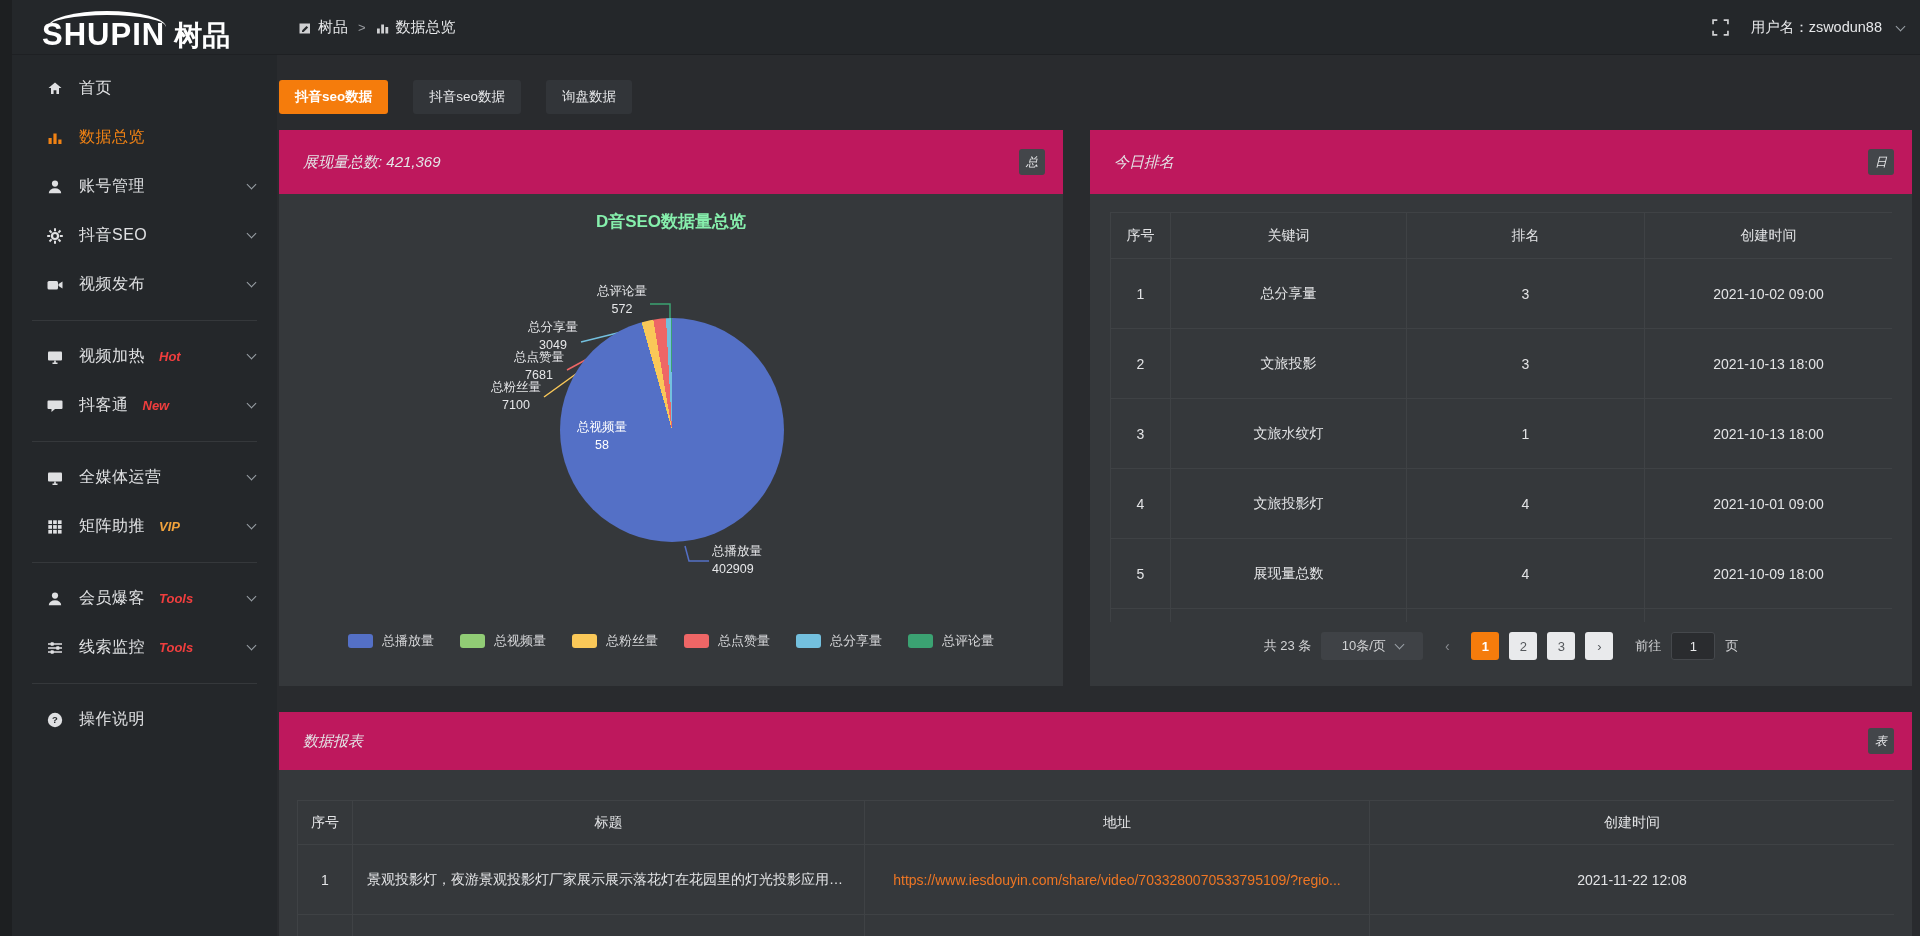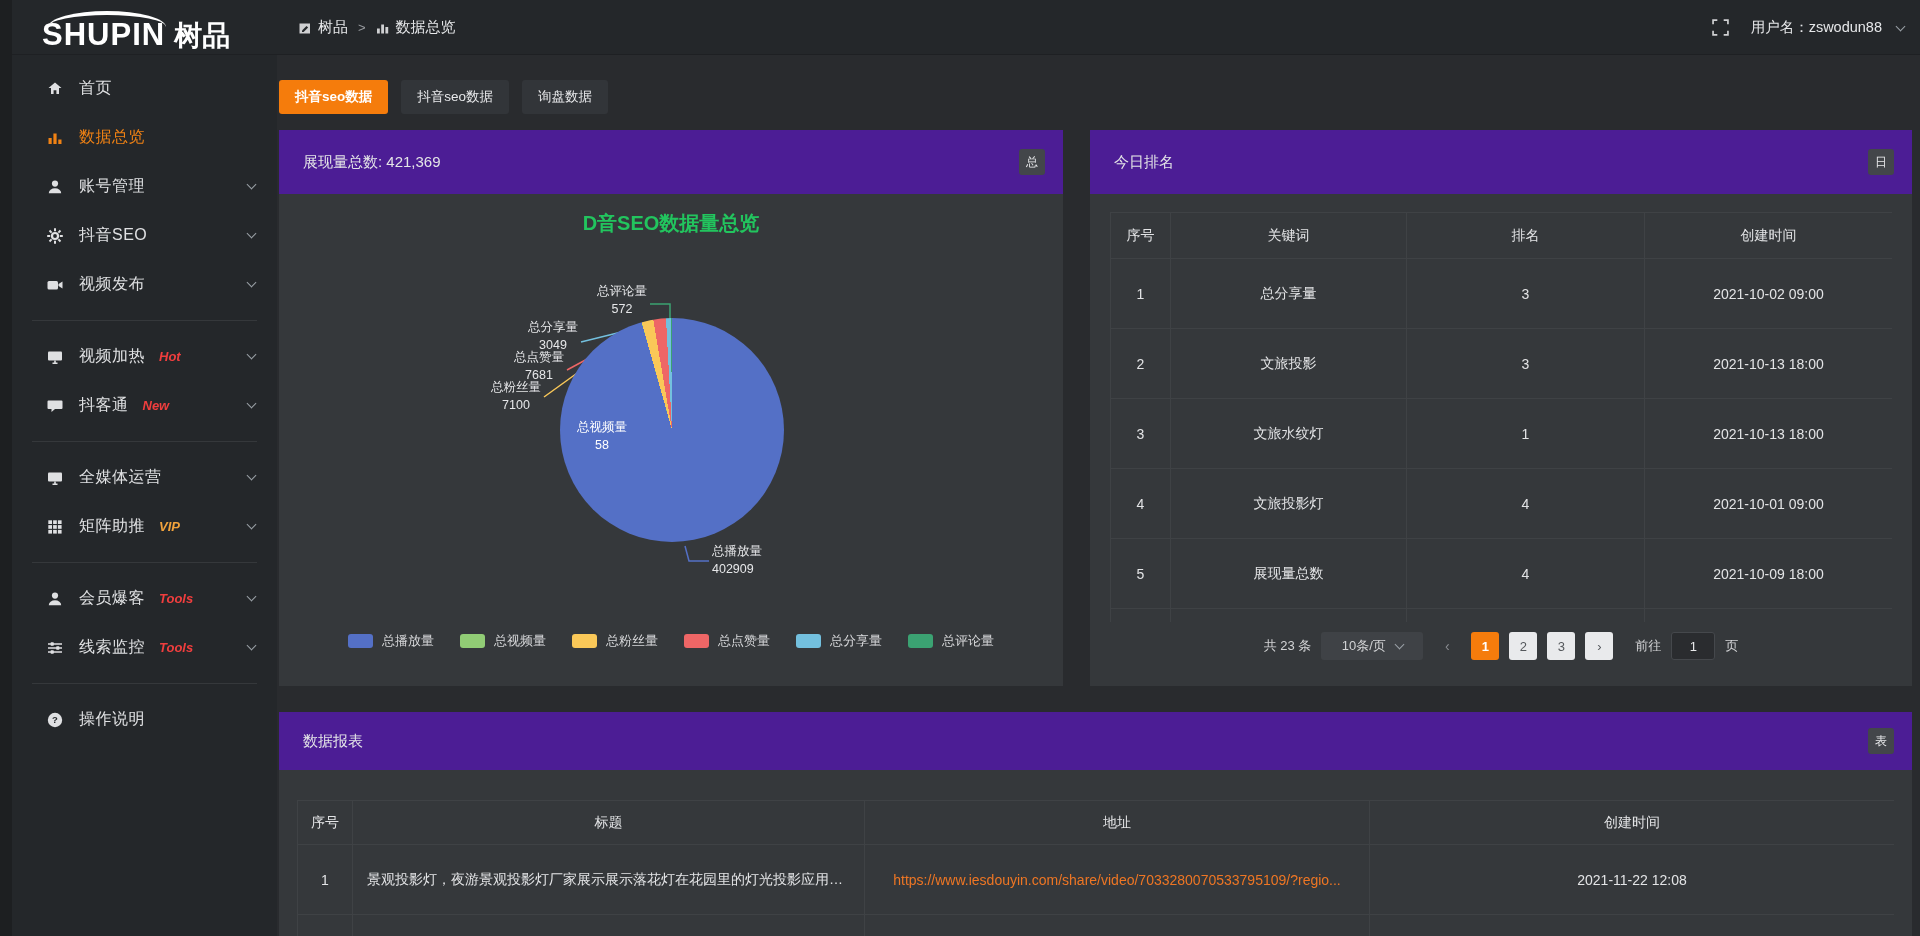--- a/index.html
+++ b/index.html
@@ -26,33 +26,33 @@
   .sidebar { position:absolute; left:0; top:55px; width:265px; height:881px; background:#24272a; padding-top:9px; overflow:hidden; }
   .sb-item { position:relative; height:49px; display:flex; align-items:center; padding:0 20px 0 34px; cursor:pointer; font-size:16px; color:#e0e1e3; }
   .sb-item .icon { width:18px; height:18px; margin-right:15px; display:flex; }
   .sb-label { letter-spacing:0.5px; }
   .sb-item.active .sb-label { color:#f08214; }
   .sb-badge { font-size:13px; font-weight:700; font-style:italic; margin-left:14px; }
   .sb-item .chev { position:absolute; right:22px; top:22px; }
   .sb-divider { height:1px; background:#35383b; margin:11px 20px; }
 
   
-  .tabs { position:absolute; left:267px; top:80px; display:flex; gap:13px; }
+  .tabs { position:absolute; left:267px; top:80px; display:flex; gap:25px; }
   .tab { height:34px; display:flex; align-items:center; padding:0 16px; background:#323539; color:#e8e9eb; font-size:13.5px; border-radius:3px; cursor:pointer; }
   .tab.active { background:#f57c0c; color:#fff; font-weight:700; }
 
   .panel { position:absolute; background:#35383b; overflow:hidden; }
-  .panel-hd { display:flex; align-items:center; justify-content:space-between; background:#4c1d95; padding:0 18px 0 24px; }
+  .panel-hd { display:flex; align-items:center; justify-content:space-between; background:#be185d; padding:0 18px 0 24px;font-style:italic; }
   .panel-hd .hd-title { font-size:15px; color:#e4e5e7; }
   .badge-btn { width:26px; height:26px; background:#43464a; border-radius:3px; color:#e8e9eb; font-size:12px; display:flex; align-items:center; justify-content:center; cursor:pointer; }
 
   #overview-panel { left:267px; top:130px; width:784px; height:556px; }
   #overview-panel .panel-hd { height:64px; }
   .chart-wrap { position:relative; width:784px; height:492px; }
-  .chart-title { position:absolute; top:16px; left:0; width:100%; text-align:center; font-size:20px; font-weight:600; color:#22c55e; }
+  .chart-title { position:absolute; top:16px; left:0; width:100%; text-align:center; font-size:17px; font-weight:600; color:#86efac; }
   .pie { position:absolute; left:281px; top:124px; width:224px; height:224px; border-radius:50%; }
   .pie-svg { position:absolute; left:0; top:0; }
   .pie-label { position:absolute; font-size:12.5px; color:#e6e7e9; line-height:1.45; text-align:center; white-space:nowrap; }
   .pie-label.inside { color:#fff; }
   .legend { position:absolute; left:0; bottom:36px; width:100%; display:flex; justify-content:center; align-items:center; gap:26px; }
   .legend-item { display:flex; align-items:center; gap:9px; cursor:pointer; }
   .legend-swatch { width:25px; height:14px; border-radius:3px; }
   .legend-label { font-size:13px; color:#d8d9db; }
 
   #ranking-panel { left:1078px; top:130px; width:822px; height:556px; }

